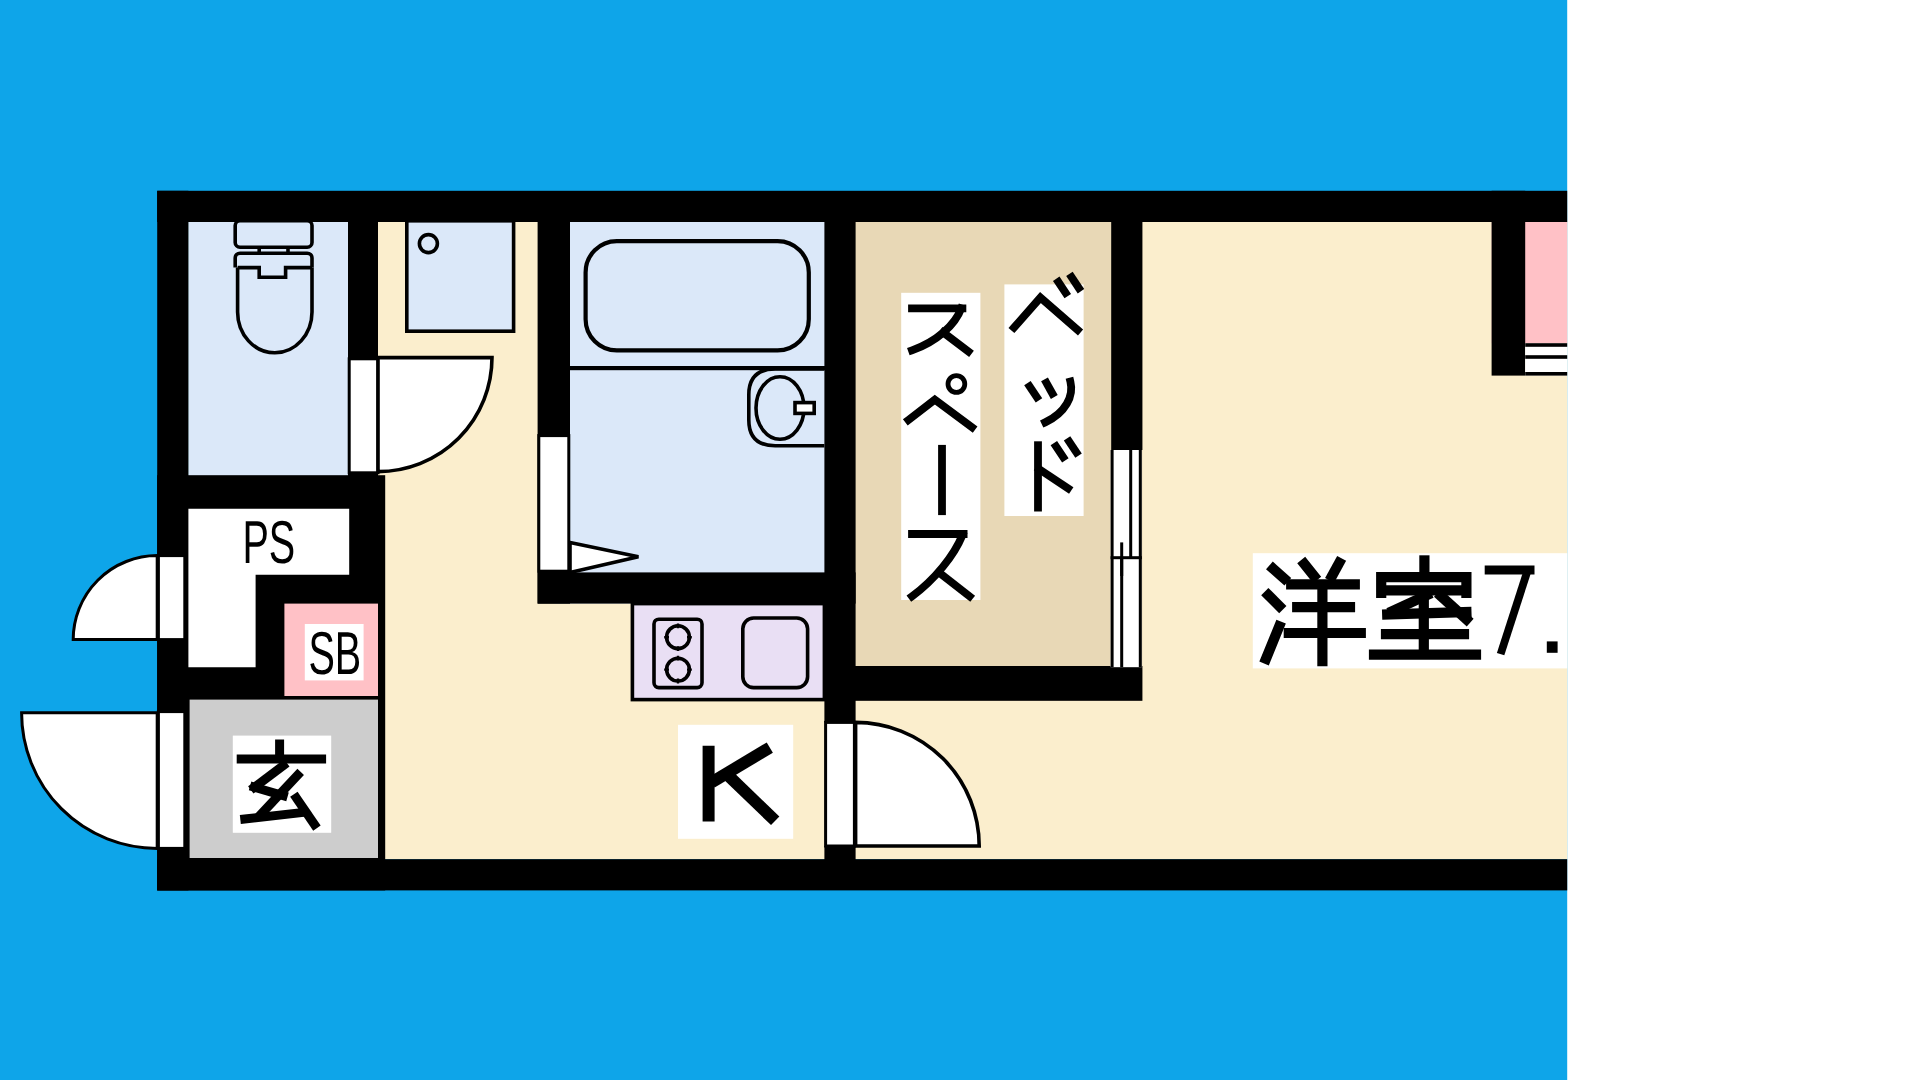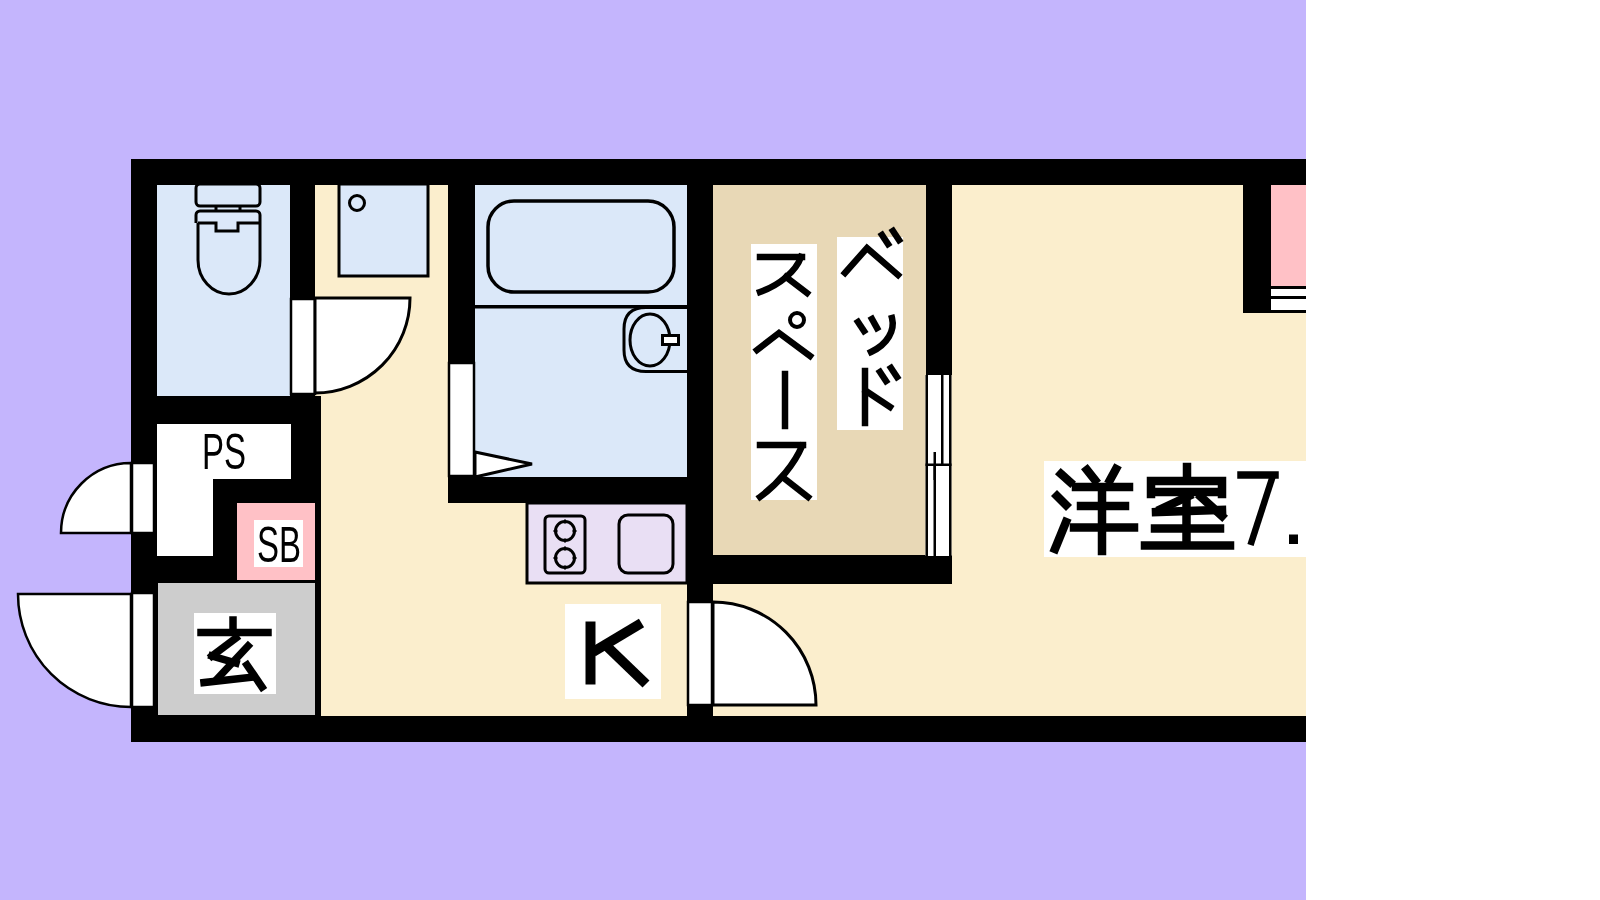--- a/index.html
+++ b/index.html
@@ -1,16 +1,16 @@
 <!DOCTYPE html>
 <html><head>
 <meta charset="utf-8">
 <style>
 html,body{margin:0;padding:0;background:#ffffff;}
-#page{width:1306px;height:900px;position:relative;background:#c4b5fd;overflow:hidden;}
+#page{width:1306px;height:900px;position:relative;background:#0ea5e9;overflow:hidden;}
 svg{position:absolute;left:0;top:0;}
 text{font-family:"Liberation Sans", sans-serif;}
 </style>
 </head>
 <body>
 <div id="page">
 <svg width="1600" height="900" viewBox="0 0 1600 900">
 
 <rect x="157" y="184" width="1406" height="532" fill="#FBEECD"></rect>
 

